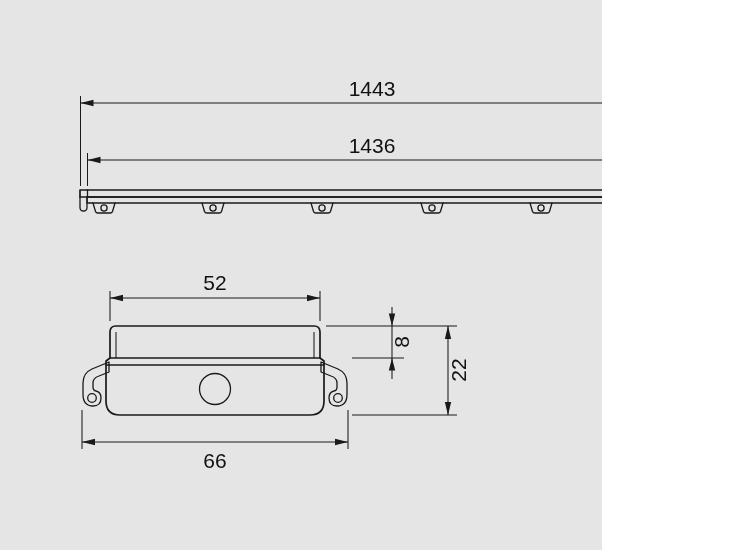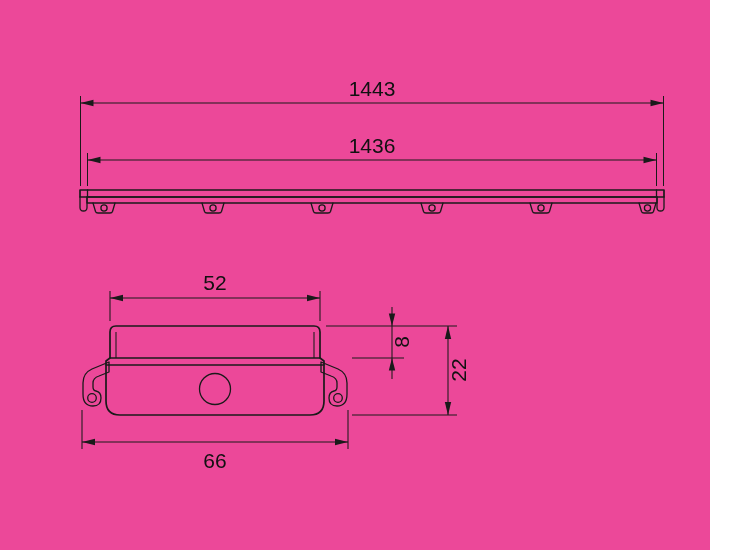--- a/index.html
+++ b/index.html
@@ -1,23 +1,23 @@
 <!DOCTYPE html>
 <html><head>
 <meta charset="utf-8">
 <style>
   html, body {
     margin: 0;
     padding: 0;
     background: #ffffff;
   }
   .canvas {
-    width: 710px;
+    width: 602px;
     height: 550px;
-    background: #ec4899;
+    background: #e5e5e5;
     position: relative;
     overflow: hidden;
     font-family: "Liberation Sans", sans-serif;
   }
   svg { display: block; }
   .part {
     fill: none;
     stroke: #1a1a1a;
     stroke-width: 1.7;
     stroke-linejoin: round;

